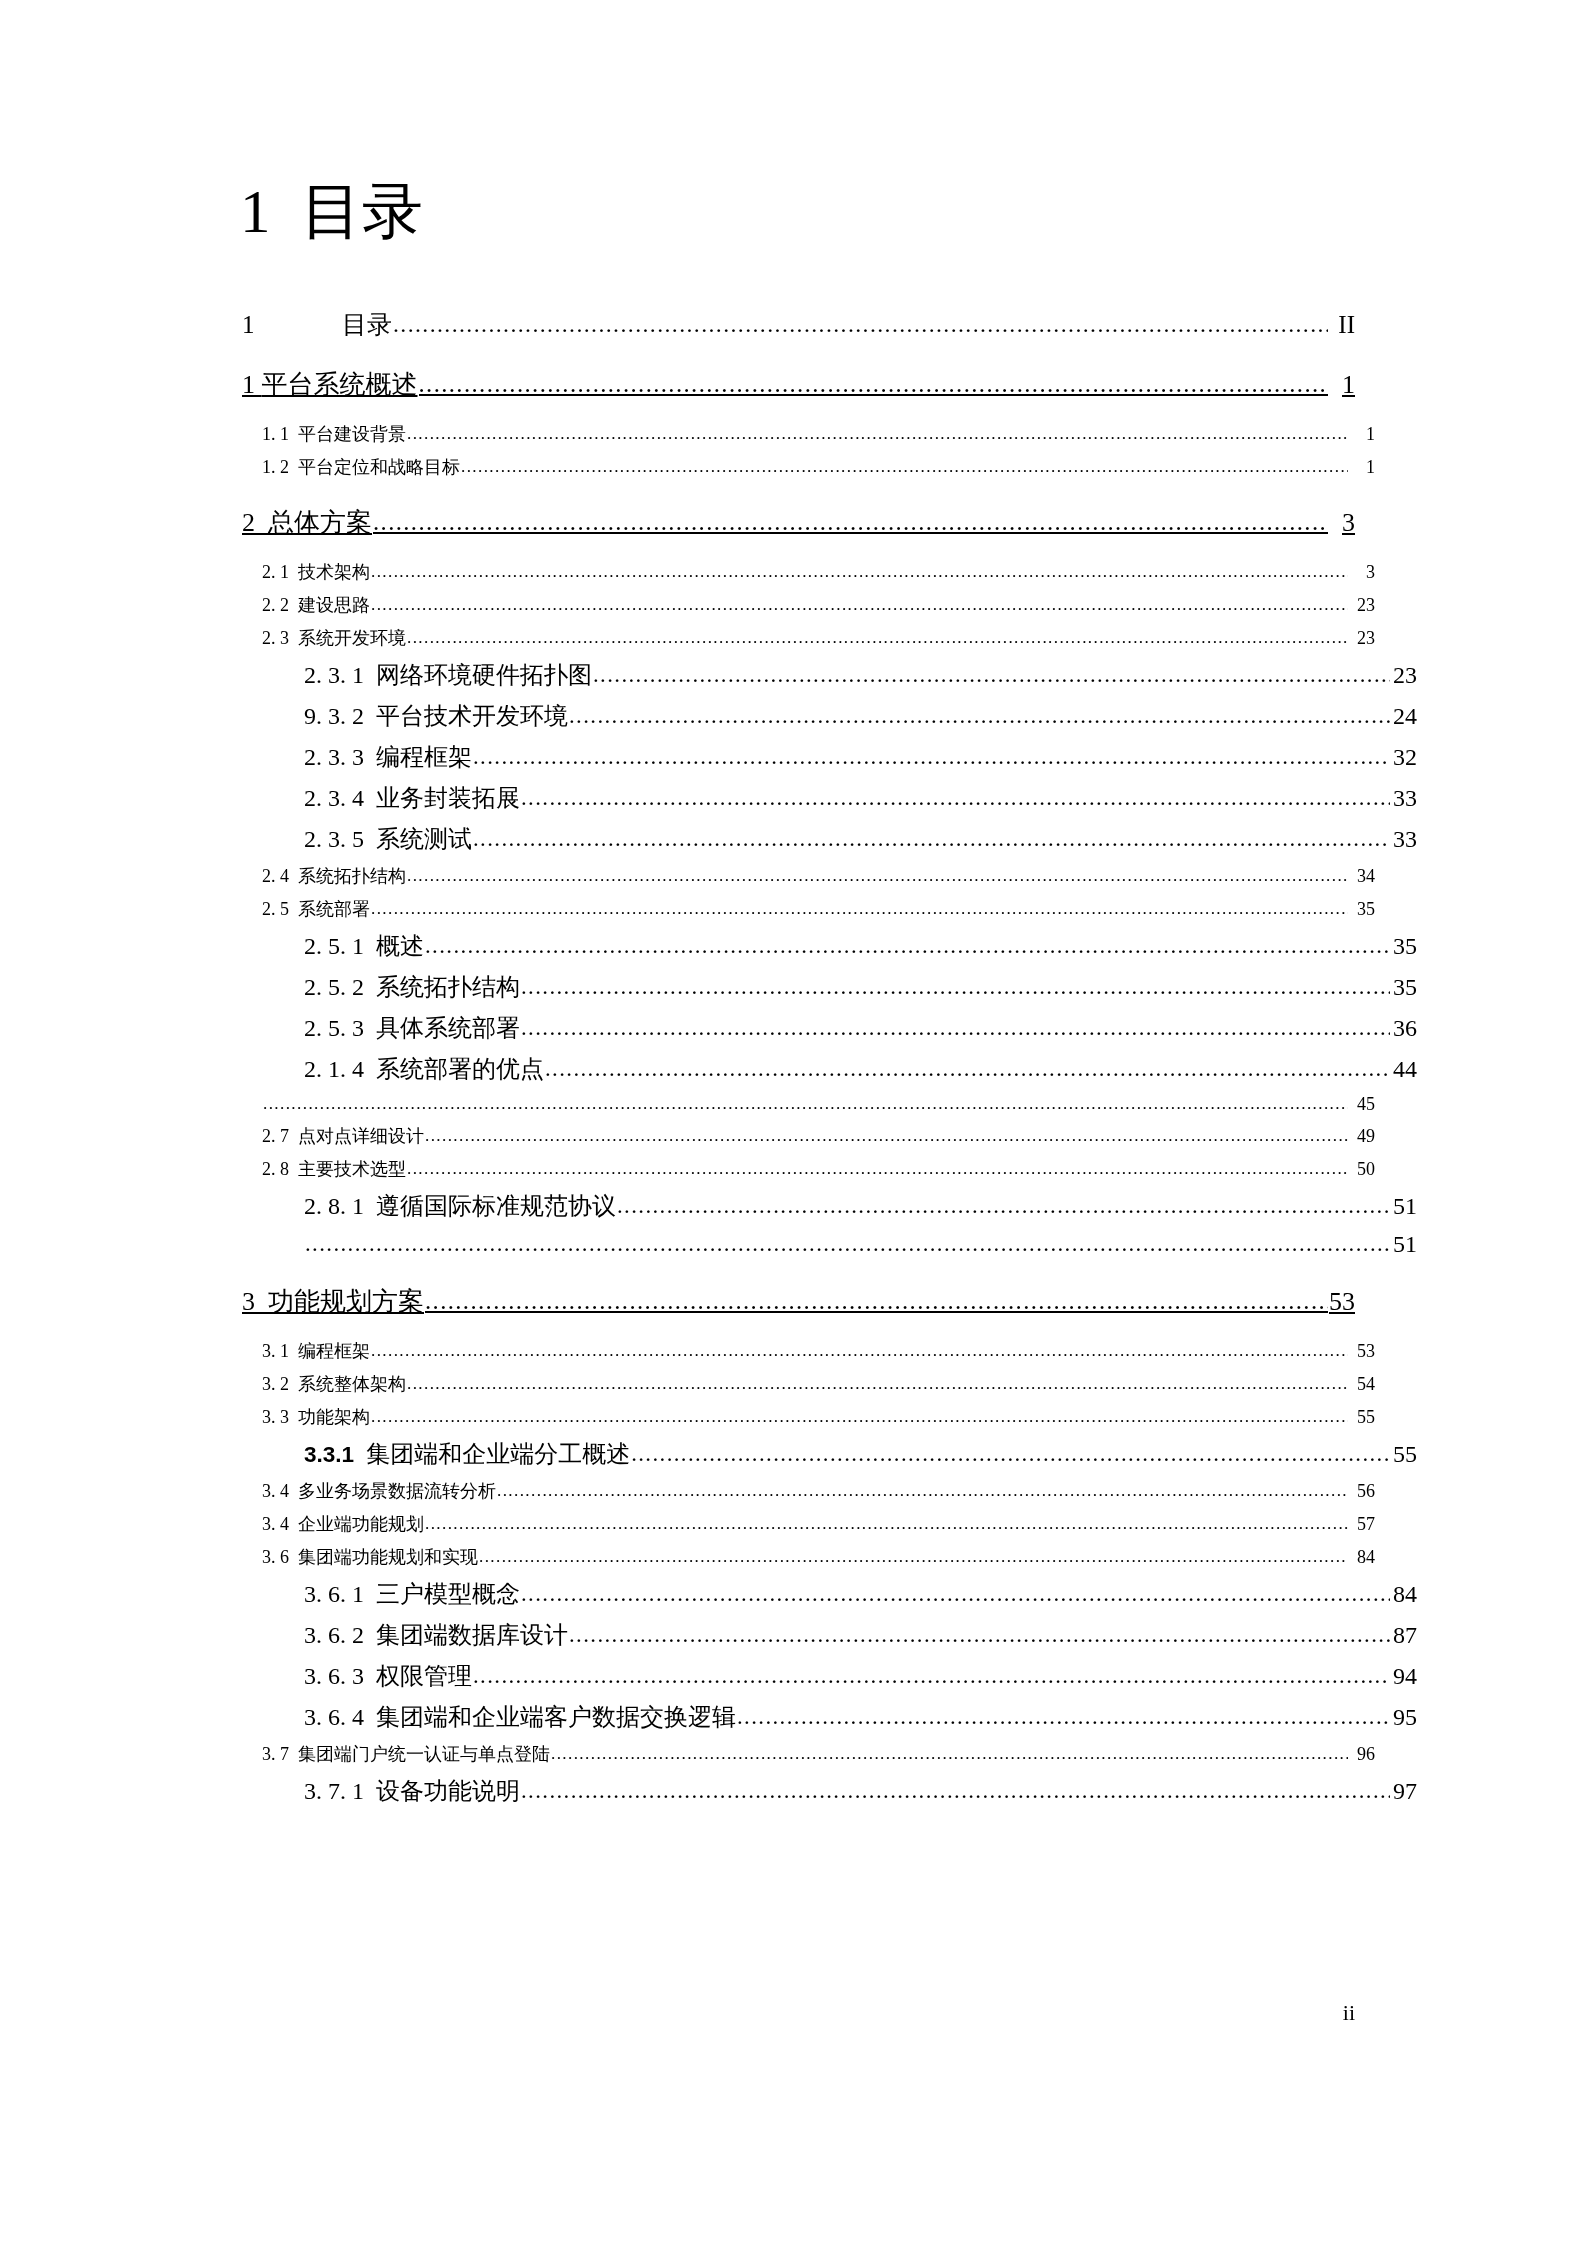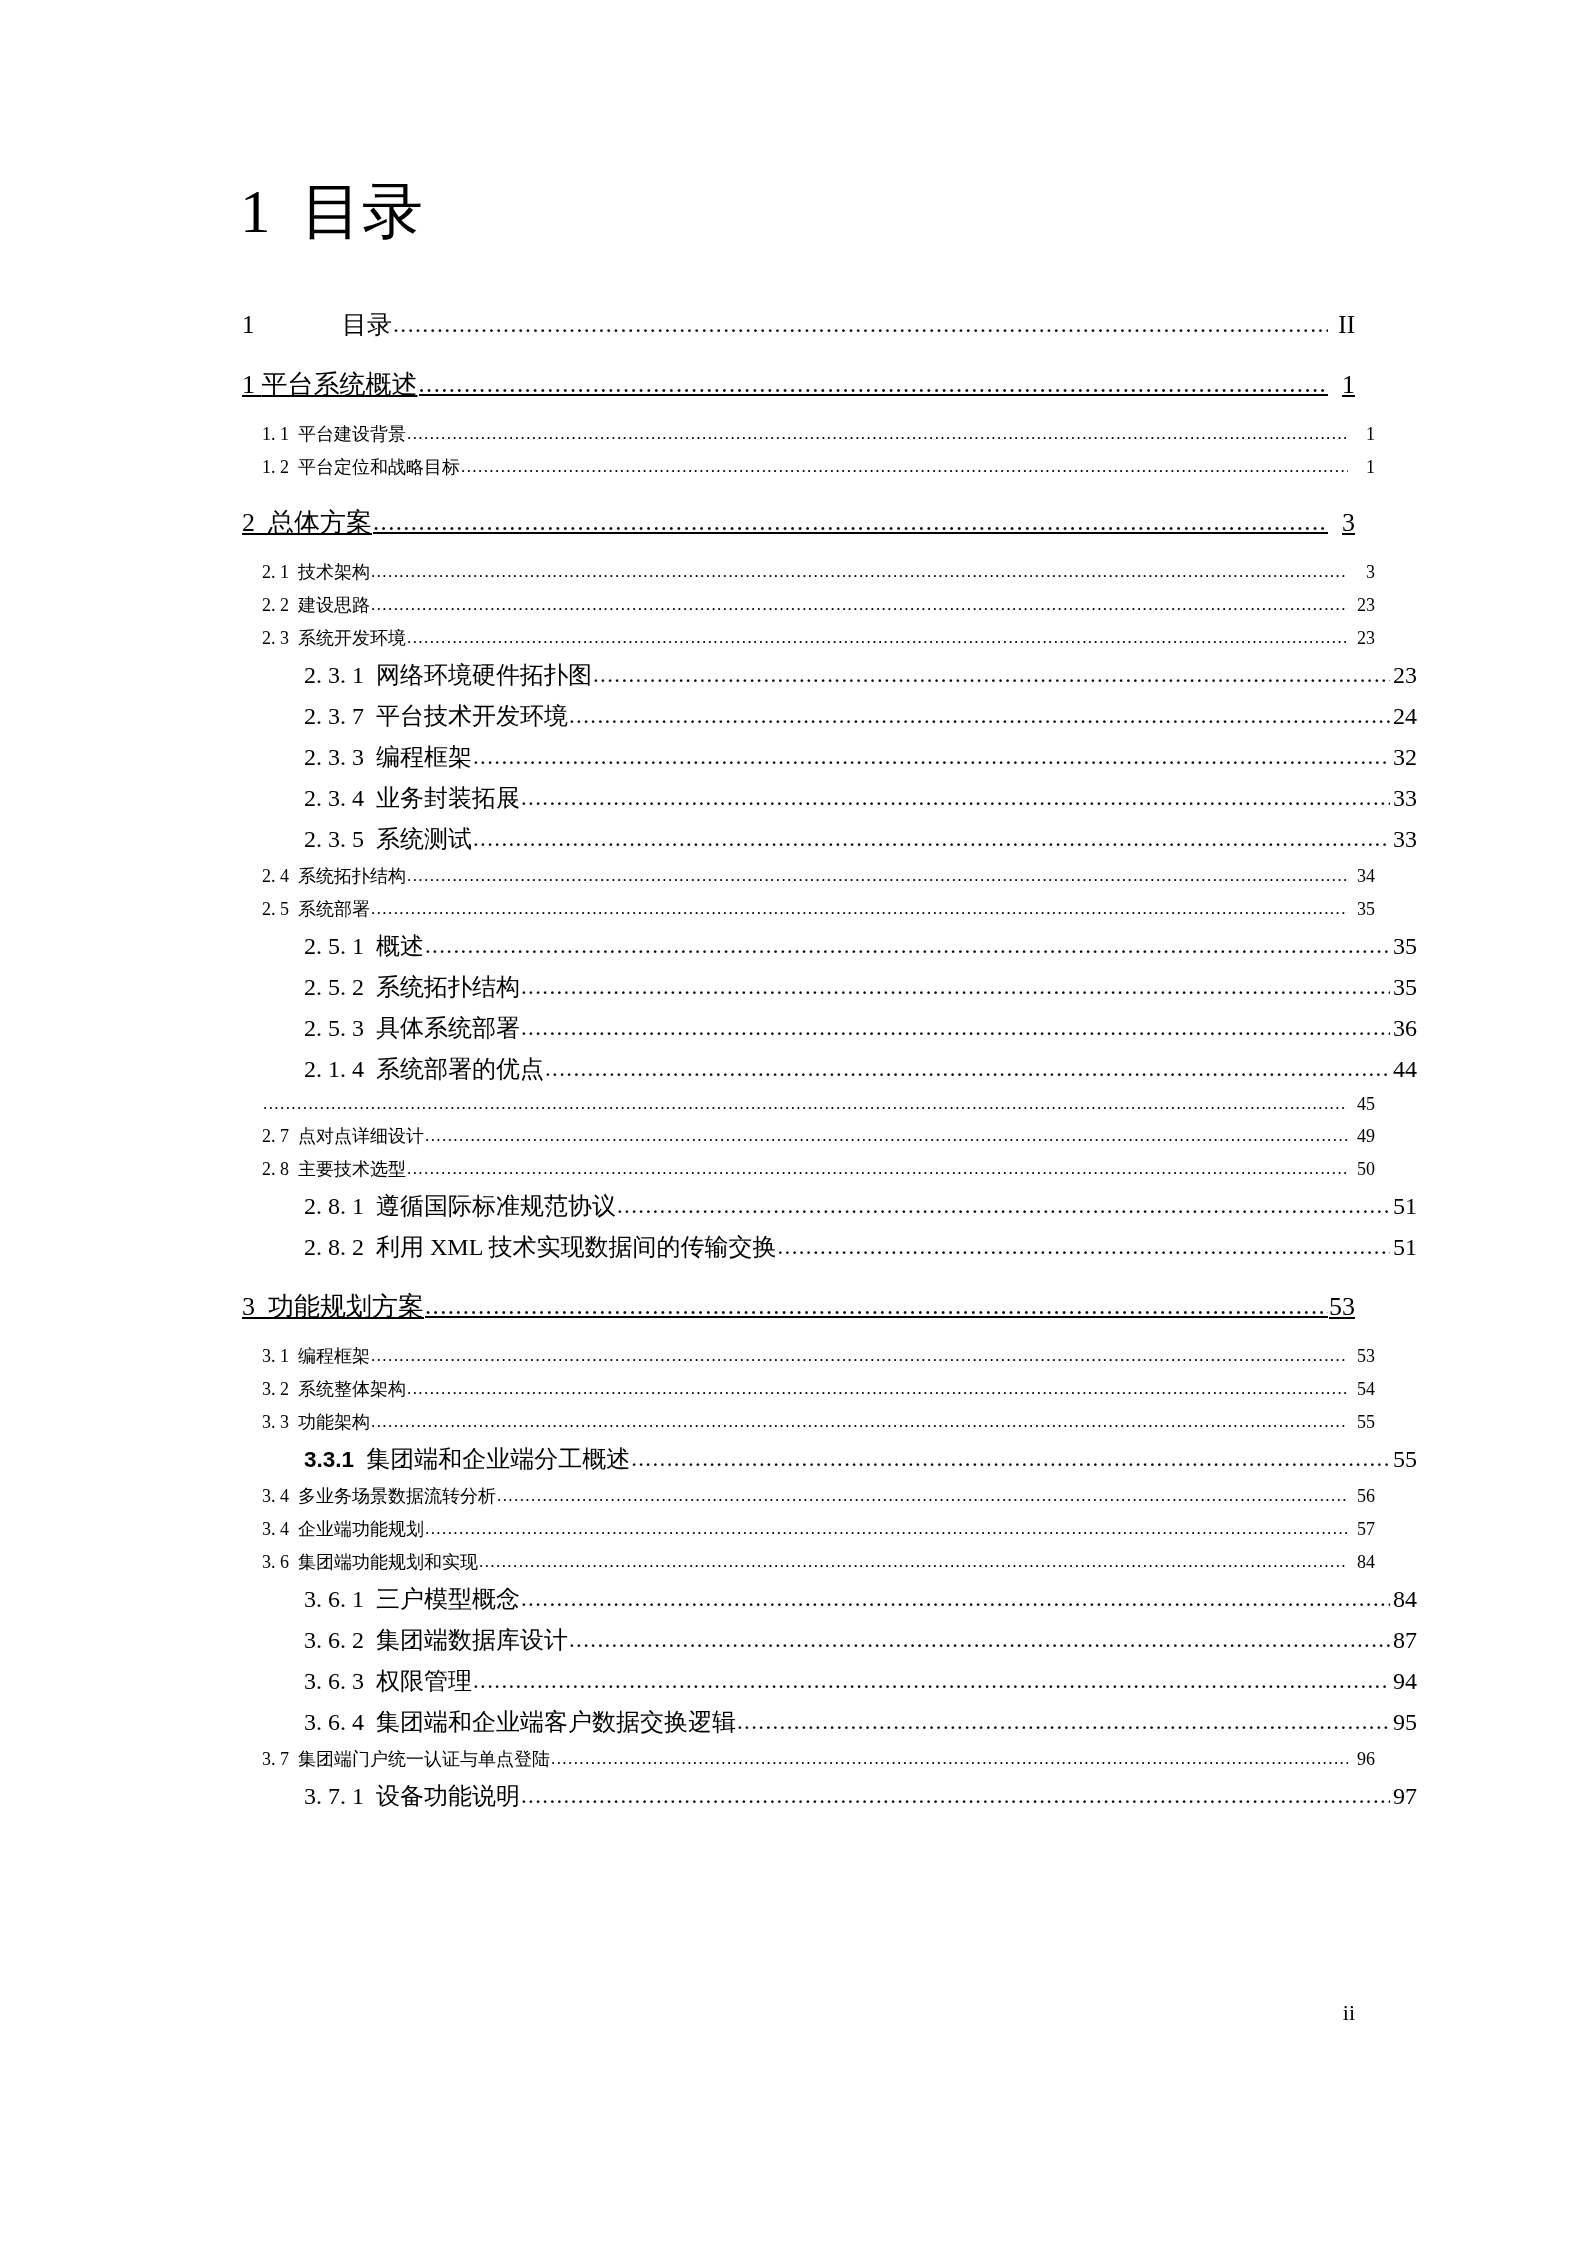--- a/index.html
+++ b/index.html
@@ -169,21 +169,21 @@
         <span class="toc-label"><span>2. 3</span><span style="white-space: pre;">  </span><span>系统开发环境</span></span>
         <span class="toc-leader">............................................................................................................................................................................................................................</span>
         <span class="toc-page">23</span>
       </div>
       <div class="toc-row lvl3">
         <span class="toc-label"><span>2. 3. 1</span><span style="white-space: pre;">  </span><span>网络环境硬件拓扑图</span></span>
         <span class="toc-leader">............................................................................................................................................................................................................................</span>
         <span class="toc-page">23</span>
       </div>
       <div class="toc-row lvl3">
-        <span class="toc-label"><span>2. 3. 7</span><span style="white-space: pre;">  </span><span>平台技术开发环境</span></span>
+        <span class="toc-label"><span>9. 3. 2</span><span style="white-space: pre;">  </span><span>平台技术开发环境</span></span>
         <span class="toc-leader">............................................................................................................................................................................................................................</span>
         <span class="toc-page">24</span>
       </div>
       <div class="toc-row lvl3">
         <span class="toc-label"><span>2. 3. 3</span><span style="white-space: pre;">  </span><span>编程框架</span></span>
         <span class="toc-leader">............................................................................................................................................................................................................................</span>
         <span class="toc-page">32</span>
       </div>
       <div class="toc-row lvl3">
         <span class="toc-label"><span>2. 3. 4</span><span style="white-space: pre;">  </span><span>业务封装拓展</span></span>
@@ -238,21 +238,20 @@
         <span class="toc-label"><span>2. 8</span><span style="white-space: pre;">  </span><span>主要技术选型</span></span>
         <span class="toc-leader">............................................................................................................................................................................................................................</span>
         <span class="toc-page">50</span>
       </div>
       <div class="toc-row lvl3">
         <span class="toc-label"><span>2. 8. 1</span><span style="white-space: pre;">  </span><span>遵循国际标准规范协议</span></span>
         <span class="toc-leader">............................................................................................................................................................................................................................</span>
         <span class="toc-page">51</span>
       </div>
       <div class="toc-row lvl3">
-        <span class="toc-label"><span>2. 8. 2</span><span style="white-space: pre;">  </span><span>利用 XML 技术实现数据间的传输交换</span></span>
         <span class="toc-leader">............................................................................................................................................................................................................................</span>
         <span class="toc-page">51</span>
       </div>
       <div class="toc-row lvl1 gap-before">
         <span class="toc-label"><span>3</span><span style="white-space: pre;">  </span><span>功能规划方案</span></span>
         <span class="toc-leader">............................................................................................................................................................................................................................</span>
         <span class="toc-page">53</span>
       </div>
       <div class="toc-row lvl2">
         <span class="toc-label"><span>3. 1</span><span style="white-space: pre;">  </span><span>编程框架</span></span>

